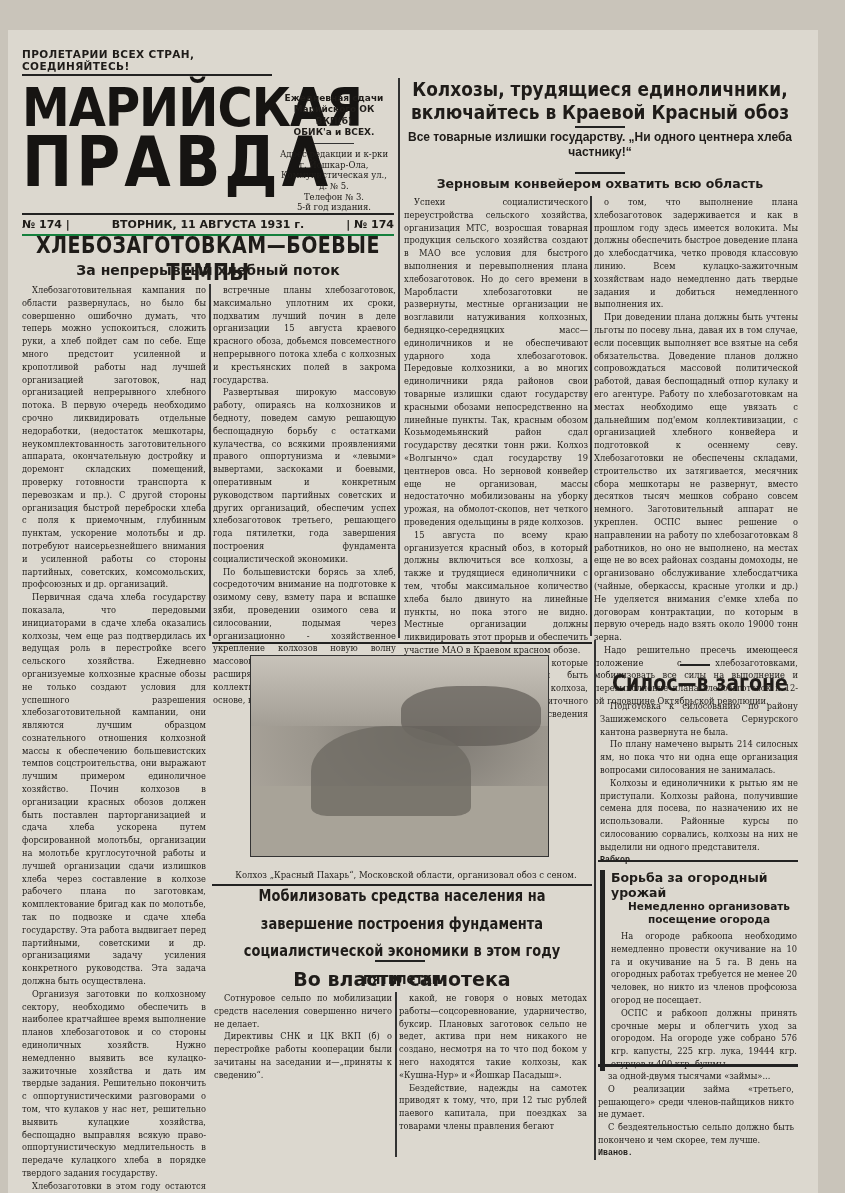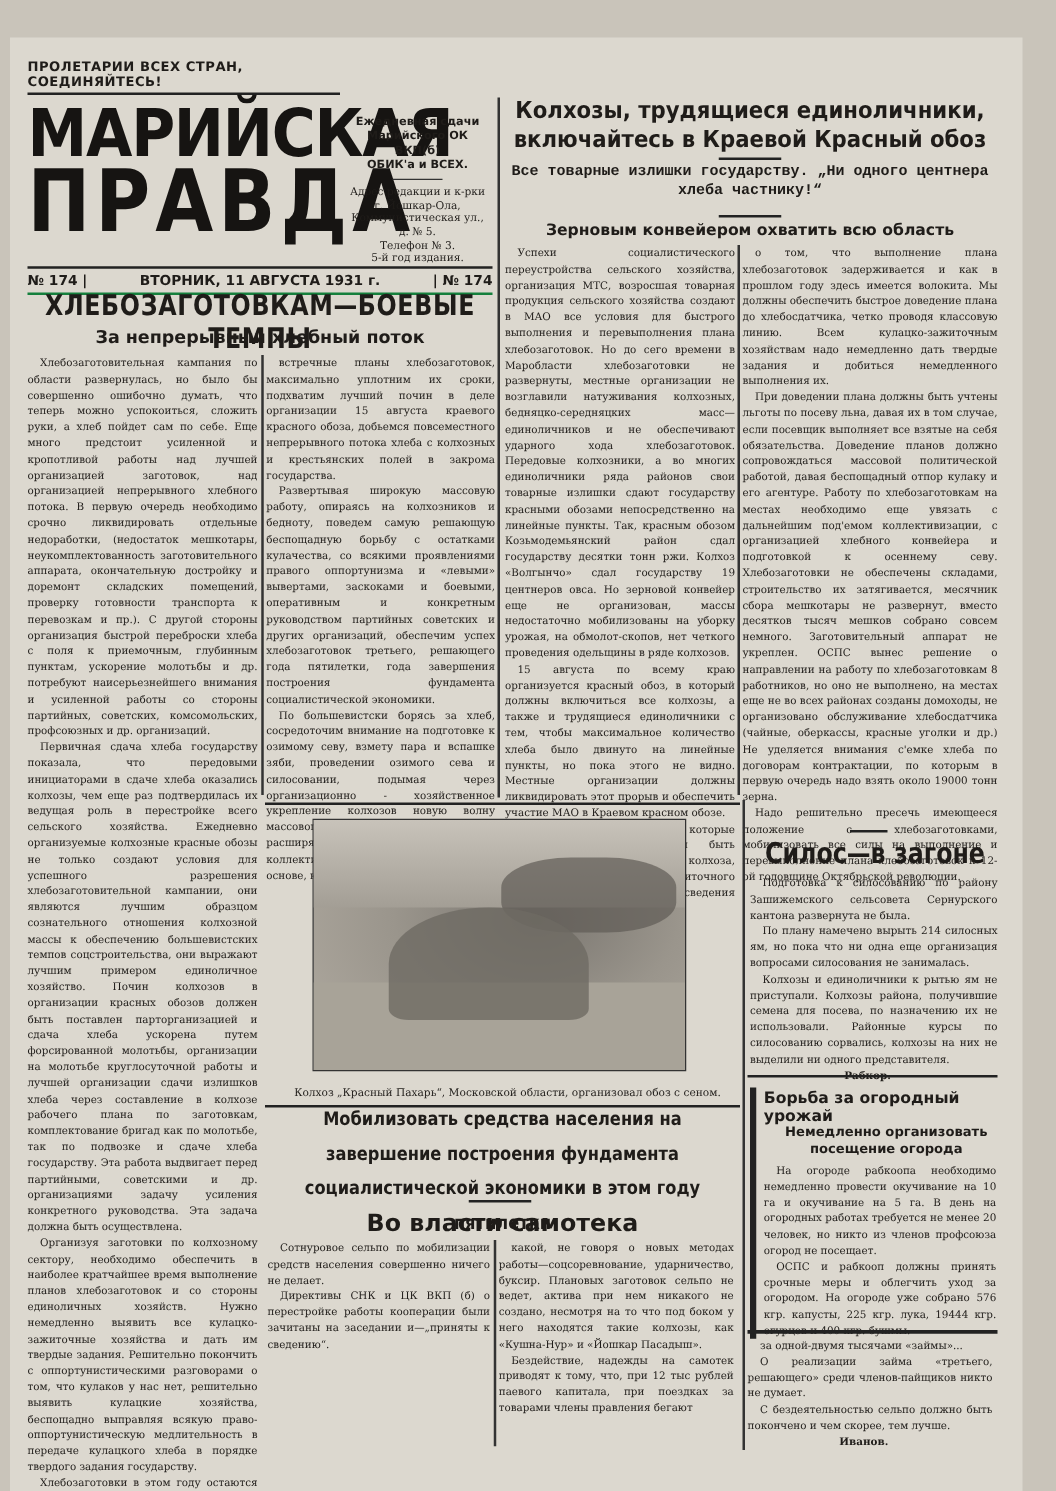--- a/index.html
+++ b/index.html
@@ -15,36 +15,36 @@
   .pubinfo .rule{width:40px;height:1px;background:#333;margin:5px auto;}
   .dateline{left:22px;top:213px;width:372px;border-top:2px solid #222;border-bottom:2px solid #15803d;padding:3px 0;font-family:"DejaVu Sans",sans-serif;font-weight:bold;font-size:11px;display:flex;justify-content:space-between;}
   .dateline span{white-space:nowrap;}
   .h-main{left:22px;top:236px;width:372px;text-align:center;font-family:"DejaVu Sans",sans-serif;font-weight:900;font-size:19px;letter-spacing:0.5px;transform:scaleY(1.2);}
   .h-sub{left:22px;top:262px;width:372px;text-align:center;font-family:"DejaVu Sans",sans-serif;font-weight:bold;font-size:14px;}
   .col{font-size:8.3px;line-height:12.8px;text-align:justify;position:absolute;}
   .col p{margin:0;text-indent:10px;}
   .vrule{position:absolute;width:1.5px;background:#333;}
   .hrule{position:absolute;height:2px;background:#222;}
   .rh-main{left:400px;top:80px;width:400px;text-align:center;font-family:"DejaVu Sans",sans-serif;font-weight:900;font-size:17px;line-height:21px;transform:scaleY(1.1);}
-  .rh-sub{left:400px;top:130px;width:400px;text-align:center;font-family:Liberation Mono, monospace;font-weight:bold;font-size:12px;line-height:15px;}
+  .rh-sub{left:400px;top:130px;width:400px;text-align:center;font-family:Liberation Sans, sans-serif;font-weight:bold;font-size:12px;line-height:15px;}
   .rh-sub3{left:400px;top:176px;width:400px;text-align:center;font-family:"DejaVu Sans",sans-serif;font-weight:bold;font-size:12.5px;}
   .smallrule{position:absolute;height:1.5px;background:#222;width:50px;}
   .photo{left:250px;top:655px;width:297px;height:200px;border:1.5px solid #333;background:radial-gradient(ellipse at 60% 40%,#7a7670 0%,#9a958c 45%,#b3ada3 100%);}
   .photo .sky{position:absolute;left:0;top:0;width:100%;height:35%;background:linear-gradient(#c8c3ba,#a39e95);}
   .photo .hay{position:absolute;left:60px;top:70px;width:160px;height:90px;border-radius:50% 50% 10% 10%;background:#6e6a63;opacity:.8;}
   .photo .trees{position:absolute;left:150px;top:30px;width:140px;height:60px;border-radius:40%;background:#5f5b55;opacity:.7;}
   .photo .field{position:absolute;left:0;bottom:0;width:100%;height:35%;background:#a8a398;}
   .caption{left:216px;top:870px;width:380px;text-align:center;font-size:8.5px;}
   .mob-head{left:212px;top:890px;width:380px;text-align:center;font-family:"DejaVu Sans",sans-serif;font-weight:900;font-size:13px;line-height:24px;transform:scaleY(1.15);}
   .h-vo{left:212px;top:968px;width:380px;text-align:center;font-family:"DejaVu Sans",sans-serif;font-weight:900;font-size:19px;}
   .h-silos{left:600px;top:672px;width:200px;text-align:center;font-family:"DejaVu Sans",sans-serif;font-weight:900;font-size:19px;transform:scaleY(1.2);}
   .box{left:600px;top:870px;width:196px;border-left:5px solid #222;padding-left:6px;}
   .box .t1{font-family:"DejaVu Sans",sans-serif;font-weight:900;font-size:12.5px;}
   .box .t2{font-family:"DejaVu Sans",sans-serif;font-weight:bold;font-size:10.5px;line-height:13px;text-align:center;}
-  .sign{text-align:center;font-weight:bold;padding-right:10px;}
+  .sign{text-align:left;font-weight:bold;padding-right:10px;font-family:Liberation Mono, monospace;}
 </style>
 </head>
 <body>
 
 <div class="page"></div>
 
 <div class="abs slogan">ПРОЛЕТАРИИ ВСЕХ СТРАН, СОЕДИНЯЙТЕСЬ!</div>
 <div class="abs masthead">
   <span class="l1">МАРИЙСКАЯ</span>
   <span class="l2">ПРАВДА</span>

